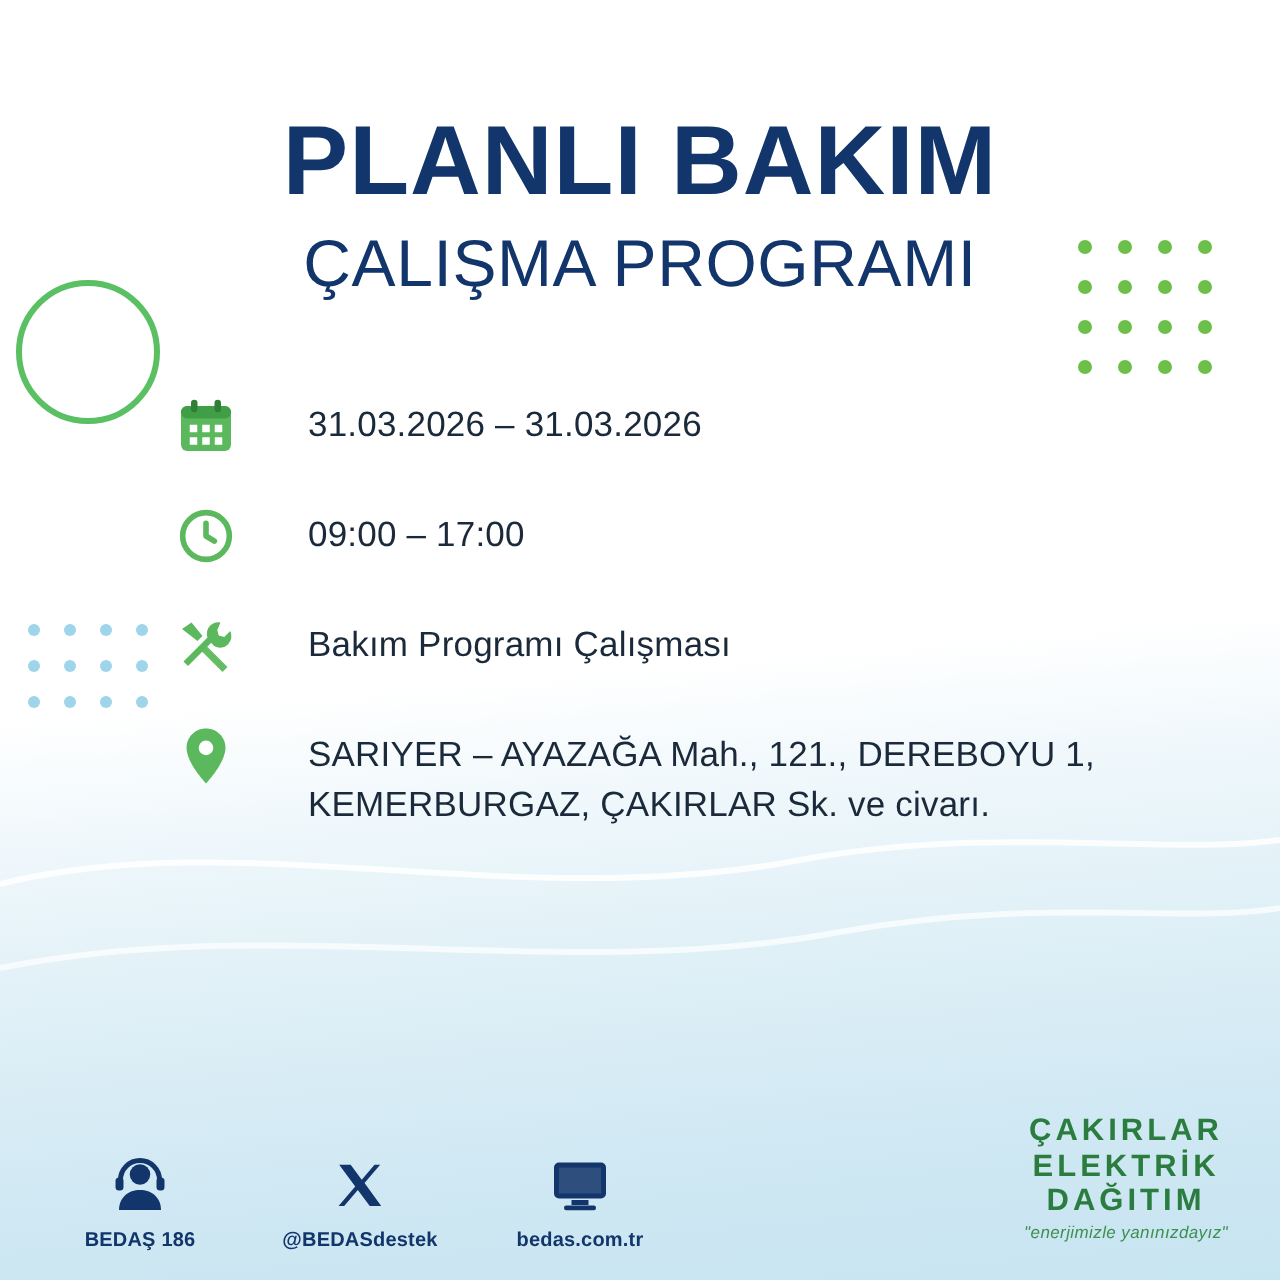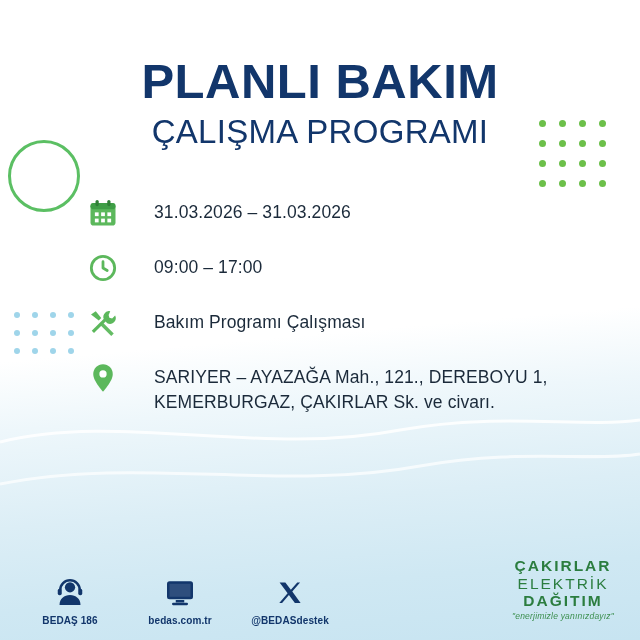--- a/index.html
+++ b/index.html
@@ -134,21 +134,21 @@
     font-weight: bold;
     letter-spacing: 0.1px;
   }
   .brand {
     position: absolute;
     right: 26px; bottom: 18px;
     text-align: center;
     line-height: 1.12;
   }
   .brand .b1 { font-size: 15.5px; font-weight: bold; color: #2b7d3f; letter-spacing: 2.0px; }
-  .brand .b2 { font-size: 15.5px; font-weight: normal; color: #2b7d3f; letter-spacing: 2.0px; }
+  .brand .b2 { font-size: 15.5px; font-weight: bold; color: #2b7d3f; letter-spacing: 2.0px; }
   .brand .b3 { font-size: 15.5px; font-weight: bold; color: #2b7d3f; letter-spacing: 2.0px; }
   .brand .b4 { margin-top: 3px; font-size: 8.5px; color: #3c8f4f; font-style: italic; letter-spacing: 0.2px; }
 </style>
 </head>
 <body>
 
 <div class="poster">
 
   <div class="deco-stripes">
     
@@ -275,39 +275,39 @@
             <path d="M4.2 9.6 a7.8 7.8 0 0 1 15.6 0" fill="none" stroke="#12366b" stroke-width="2"></path>
             <rect x="2.2" y="8.6" width="3.2" height="5.2" rx="1.4" fill="#12366b"></rect>
             <rect x="18.6" y="8.6" width="3.2" height="5.2" rx="1.4" fill="#12366b"></rect>
           </svg>
         </div>
         <div class="fl">BEDAŞ 186</div>
       </div>
 
       <div class="f-item">
         <div class="fi">
+          <svg width="26" height="26" viewBox="0 0 24 24" aria-hidden="true">
+            <path d="M2.4 2.2 h5.3 l5.1 6.9 l5.9 -6.9 h2.6 l-7.2 8.4 l7.7 10.6 h-5.3 l-5.5 -7.4 l-6.3 7.4 h-2.6 l7.7 -9.0 z" fill="#12366b"></path>
+          </svg>
+        </div>
+        <div class="fl">@BEDASdestek</div>
+      </div>
+
+      <div class="f-item">
+        <div class="fi">
           <svg width="30" height="28" viewBox="0 0 24 22" aria-hidden="true">
             <rect x="1.6" y="1.6" width="20.8" height="14.4" rx="2" fill="#12366b"></rect>
             <rect x="3.6" y="3.6" width="16.8" height="10.4" fill="#ffffff" opacity="0.12"></rect>
             <rect x="8.6" y="16.6" width="6.8" height="2" fill="#12366b"></rect>
             <rect x="5.6" y="18.8" width="12.8" height="1.9" rx="0.9" fill="#12366b"></rect>
           </svg>
         </div>
         <div class="fl">bedas.com.tr</div>
       </div>
 
-      <div class="f-item">
-        <div class="fi">
-          <svg width="26" height="26" viewBox="0 0 24 24" aria-hidden="true">
-            <path d="M2.4 2.2 h5.3 l5.1 6.9 l5.9 -6.9 h2.6 l-7.2 8.4 l7.7 10.6 h-5.3 l-5.5 -7.4 l-6.3 7.4 h-2.6 l7.7 -9.0 z" fill="#12366b"></path>
-          </svg>
-        </div>
-        <div class="fl">@BEDASdestek</div>
-      </div>
-
     </div>
 
     <div class="brand">
       <div class="b1">ÇAKIRLAR</div>
       <div class="b2">ELEKTRİK</div>
       <div class="b3">DAĞITIM</div>
       <div class="b4">"enerjimizle yanınızdayız"</div>
     </div>
   </div>
 

